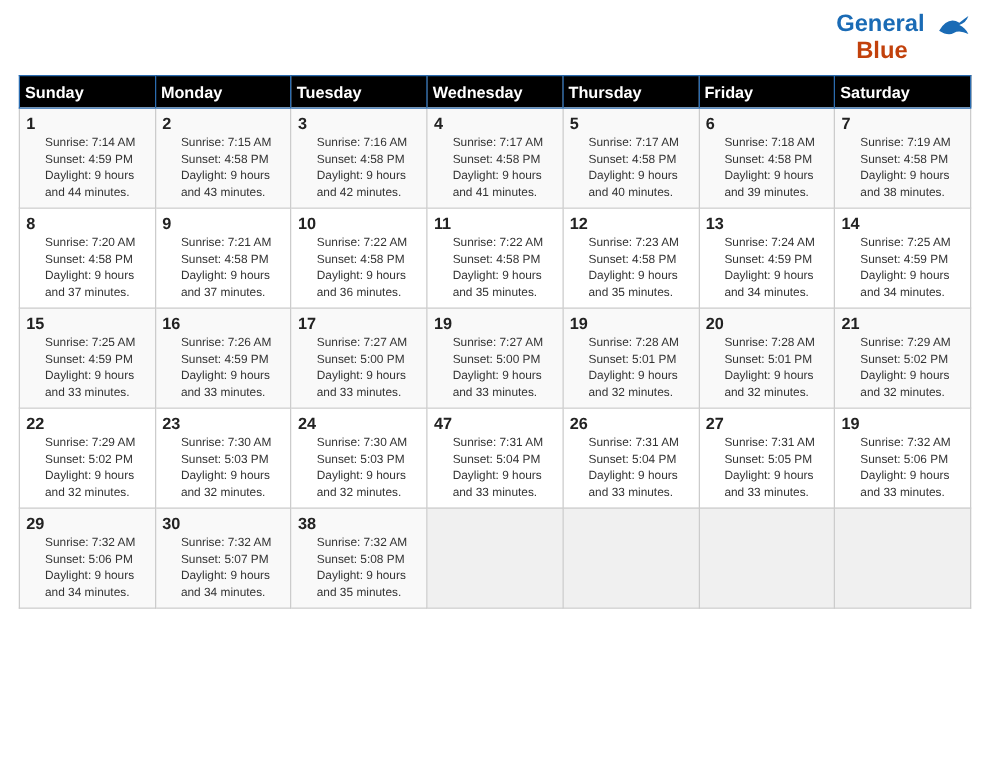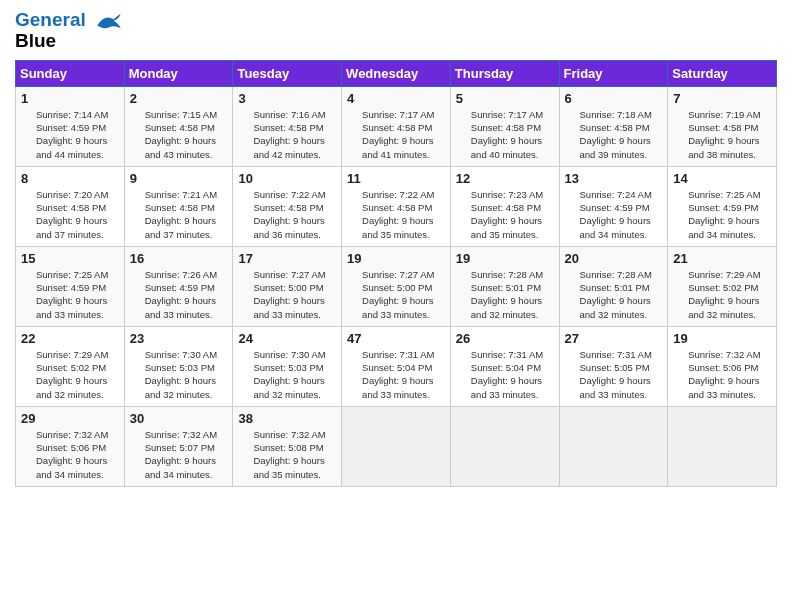--- a/index.html
+++ b/index.html
@@ -10,21 +10,21 @@
       height: 612px;
       overflow: hidden;
     }
     .container {
       width: 792px;
       padding: 10px 15px;
     }
     .header {
       display: flex;
       align-items: flex-start;
-      justify-content: flex-start;
+      justify-content: flex-end;
       margin-bottom: 8px;
     }
     .logo {
       display: flex;
       align-items: center;
     }
     .logo-icon {
       width: 30px;
       height: 30px;
       margin-left: 4px;
@@ -40,21 +40,21 @@
     .location {
       font-size: 14px;
       color: #555;
     }
     table {
       width: 100%;
       border-collapse: collapse;
       font-size: 10.5px;
     }
     thead tr th {
-      background-color: #6d28d9;
+      background-color: #000000;
       color: white;
       padding: 5px 4px;
       text-align: left;
       font-size: 13px;
       font-weight: bold;
       border: 1px solid #2b6cb0;
     }
     tbody tr td {
       vertical-align: top;
       padding: 4px 5px;
@@ -89,21 +89,21 @@
 <div class="container">
   <div class="header">
     <div class="logo">
       <div>
         <div style="font-size:19px;font-weight:bold;color:#333;line-height:1.1;">
           <span style="color:#1a6bb5;">General</span>
           <svg class="logo-icon" viewBox="0 0 30 20" style="display:inline-block;vertical-align:middle;width:28px;height:18px;">
             <path d="M2 15 Q10 2 20 8 Q25 4 28 2 Q26 8 20 10 Q25 12 28 18 Q20 14 15 17 Q10 20 2 15Z" fill="#1a6bb5"></path>
           </svg>
         </div>
-        <div style="font-size:19px;font-weight:bold;color:#000000;line-height:1.1;">Blue</div>
+        <div style="font-size:19px;font-weight:bold;color:#c2410c;line-height:1.1;margin-left:16px;">Blue</div>
       </div>
     </div>
     <div class="title-block">
       <div class="month-title"></div>
       <div class="location"></div>
     </div>
   </div>
 
   <table>
     <thead>

